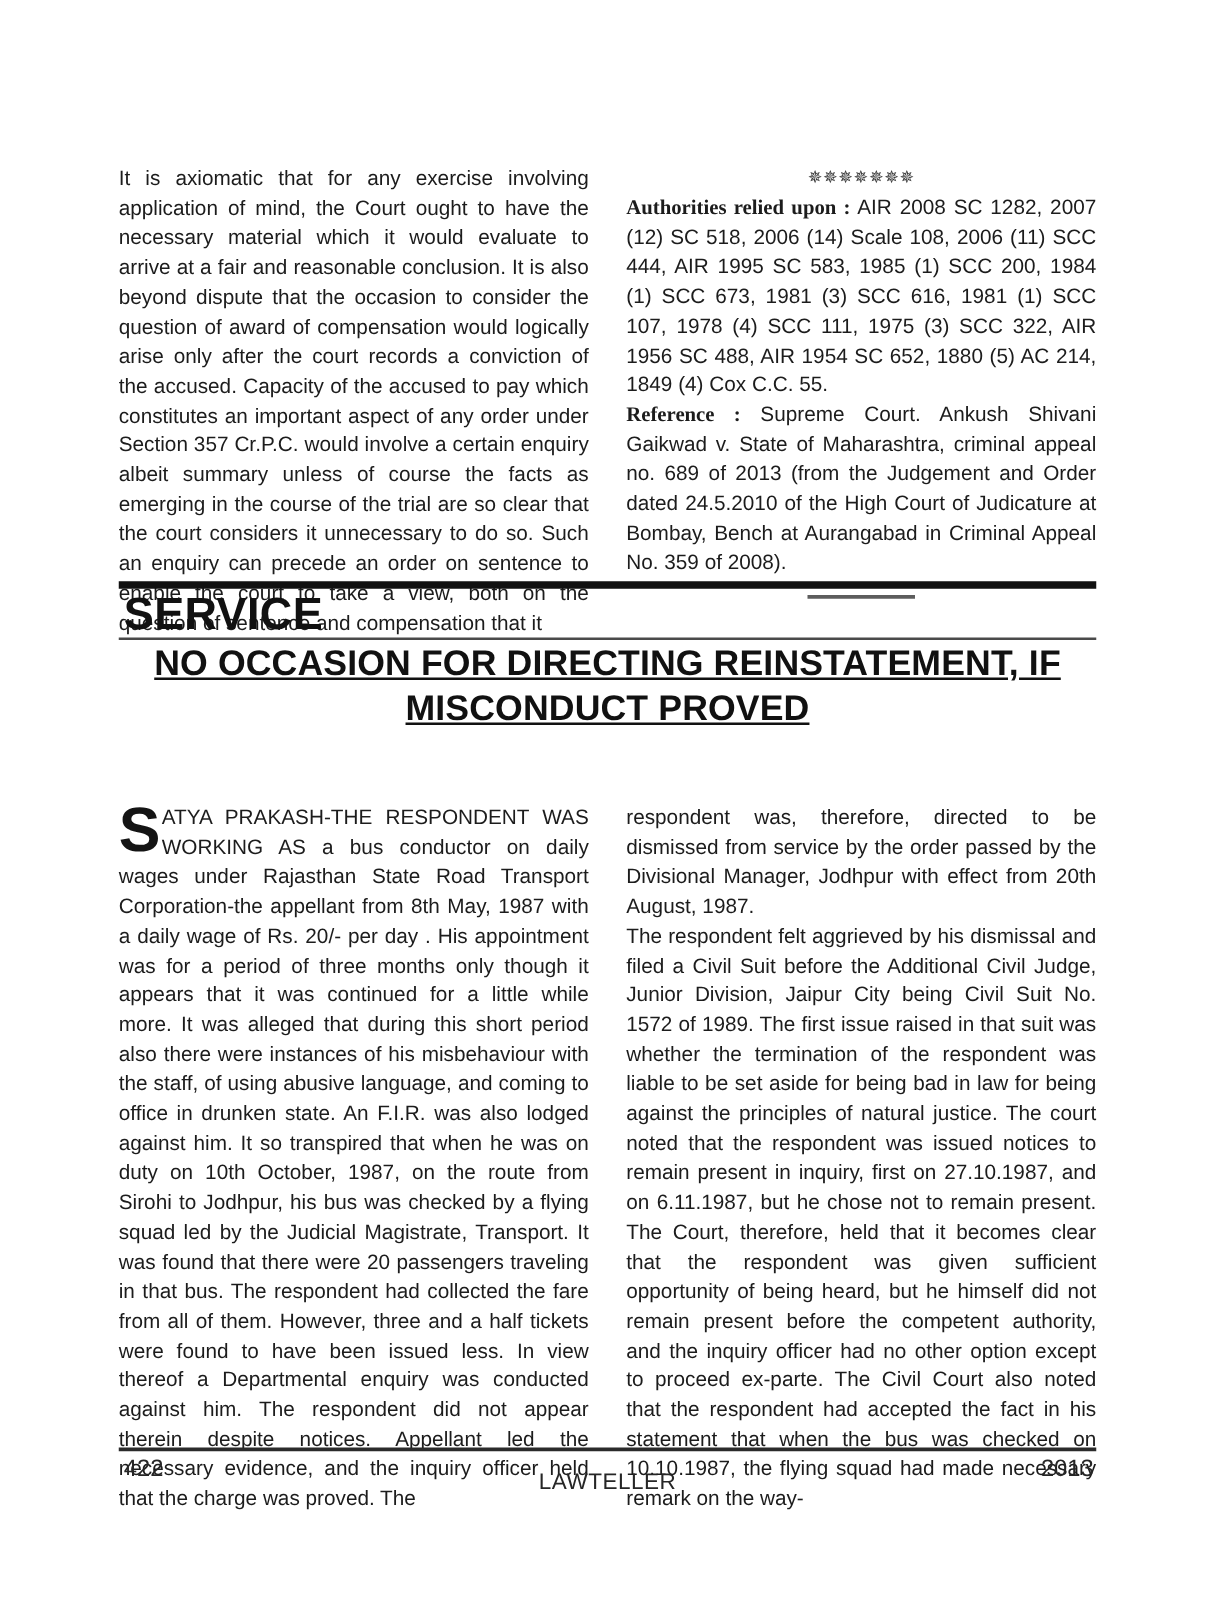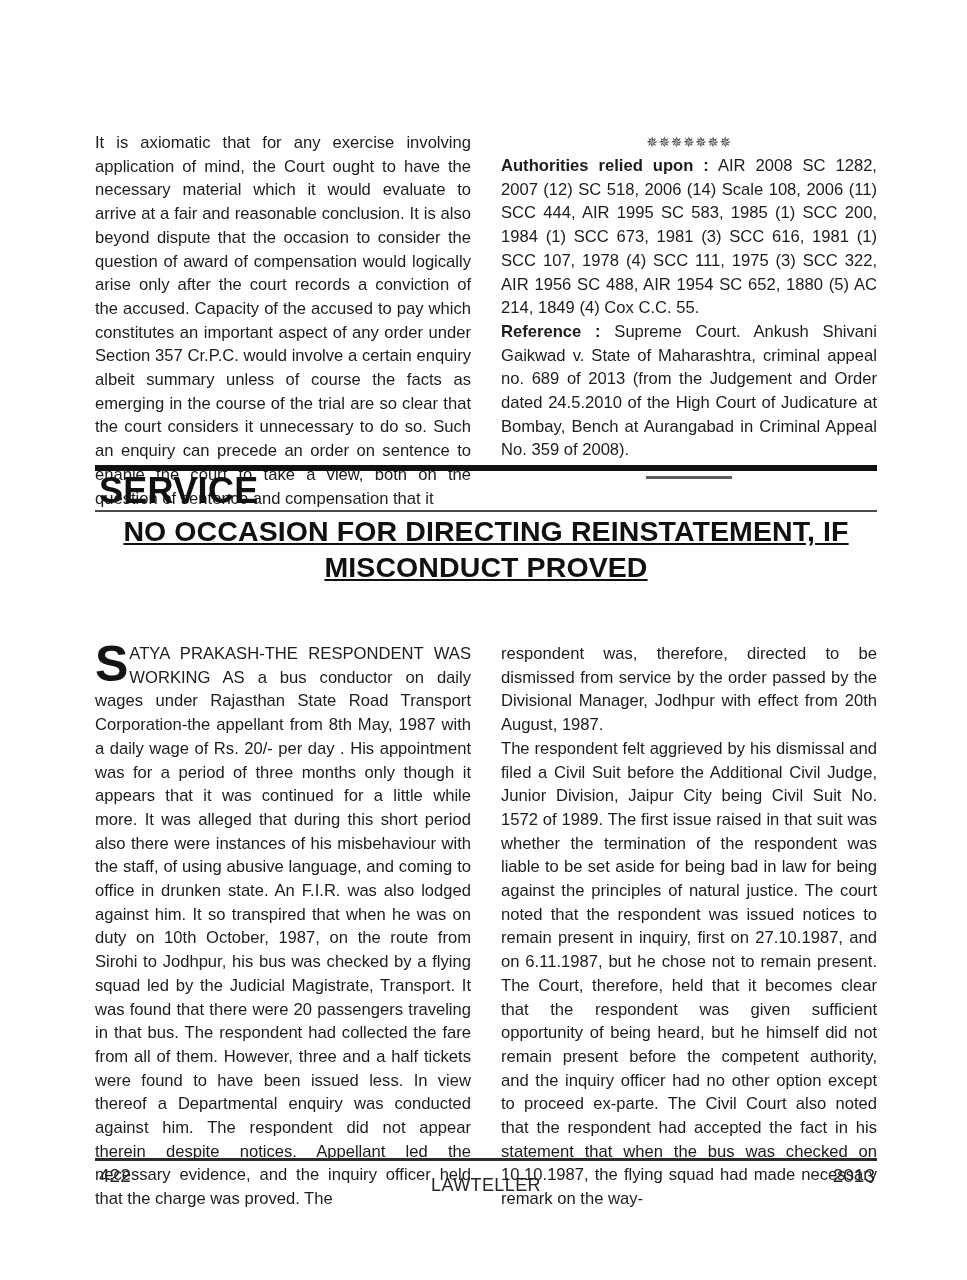--- a/index.html
+++ b/index.html
@@ -54,20 +54,21 @@
     text-align: center;
     font-size: 14px;
     line-height: 20px;
     letter-spacing: 0.5px;
     color: #3a3a3a;
     font-family: "DejaVu Sans", sans-serif;
   }
 
   .lbl {
     font-weight: bold;
+    font-family: Liberation Serif, serif;
   }
 
   .ref-rule {
     width: 86px;
     height: 3px;
     background: #5d5d5d;
     margin: 14px auto 0 auto;
   }
 
   

